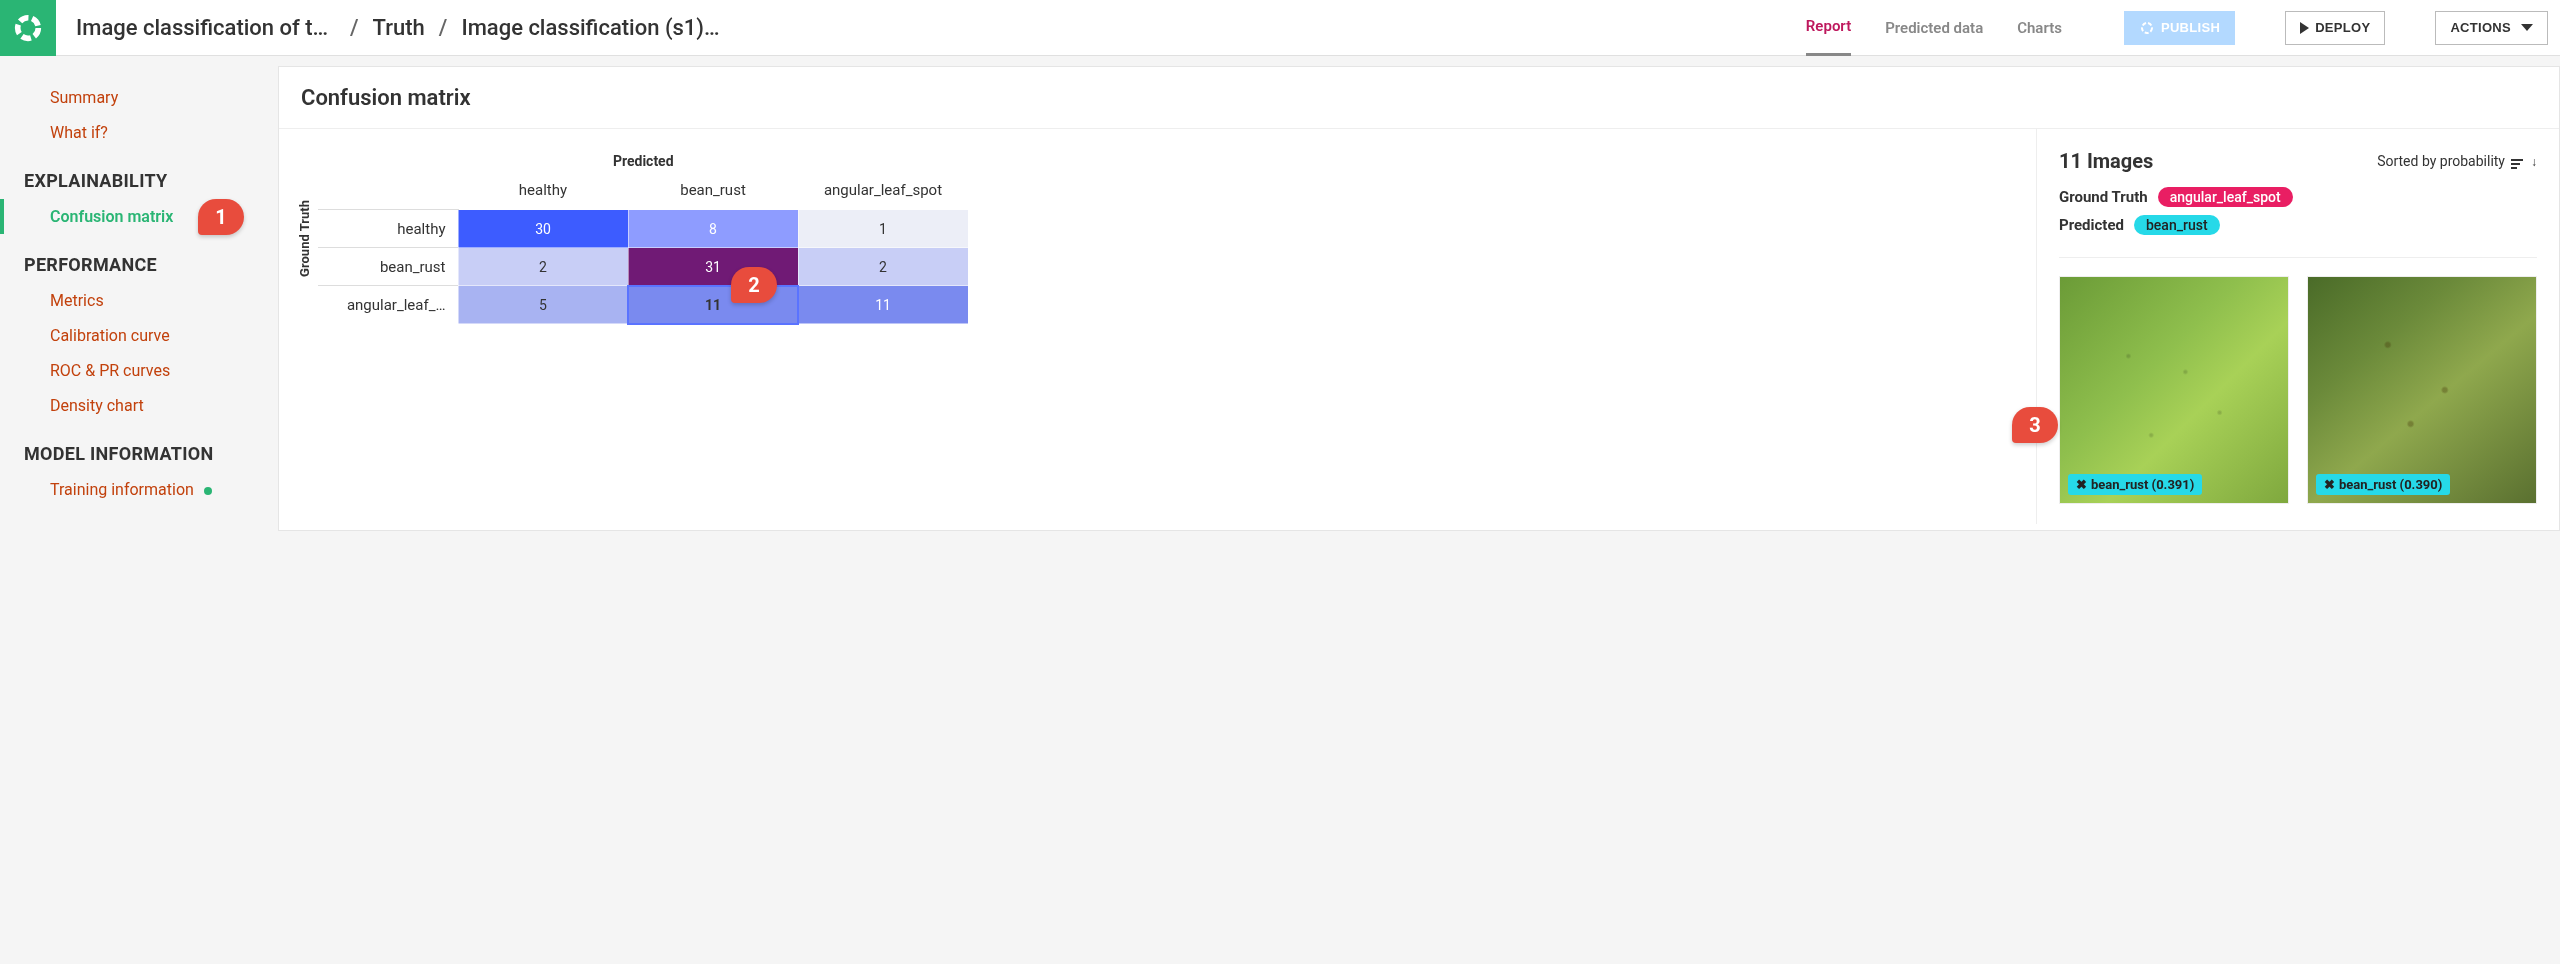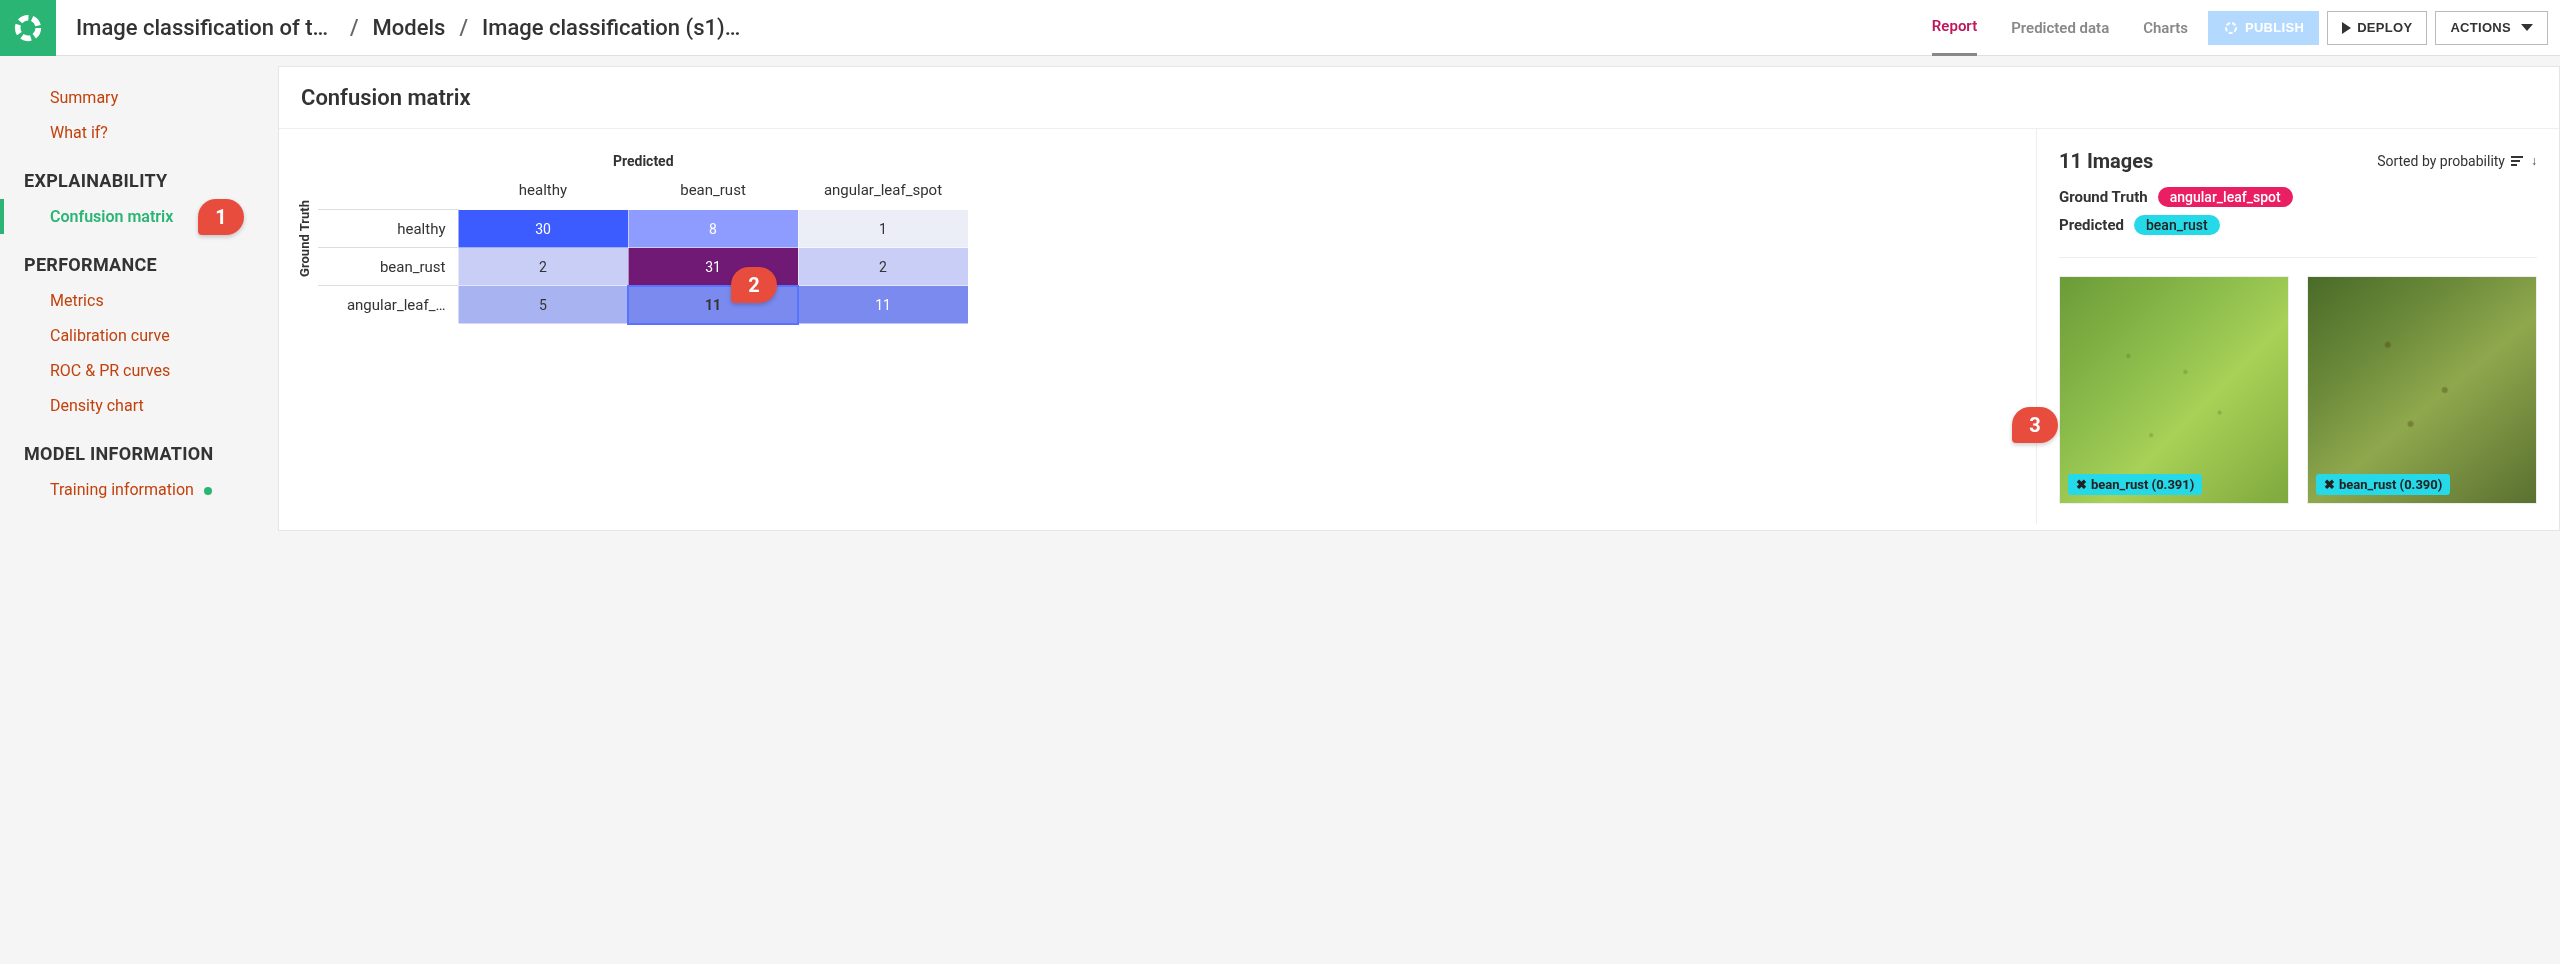--- a/index.html
+++ b/index.html
@@ -66,20 +66,21 @@
     background: #fff;
     border: 1px solid #bbb;
     font-weight: 700;
     font-size: 13px;
     display: flex;
     align-items: center;
     gap: 6px;
     cursor: pointer;
     color: #333;
     letter-spacing: 0.3px;
+    margin-left: 42px;
   }
   .btn.publish { background: #b3d9ff; border-color: #b3d9ff; color: #fff; }
   .btn.actions .chev-down { border-top-color: #333; margin-left: 4px; }
   .play { display: inline-block; width: 0; height: 0; border-top: 6px solid transparent; border-bottom: 6px solid transparent; border-left: 9px solid #333; }
   .layout {
     display: flex;
   }
   .sidebar {
     width: 278px;
     padding: 24px 0 24px 0;
@@ -174,21 +175,21 @@
     padding: 20px 22px;
     flex-shrink: 0;
   }
   .details-head {
     display: flex;
     justify-content: space-between;
     align-items: center;
     margin-bottom: 14px;
   }
   .details-head h2 { font-size: 20px; font-weight: 700; }
-  .sortby { font-size: 14px; color: #333; display:flex; align-items:center; gap:6px;}
+  .sortby { font-size: 14px; color: #333; display:flex; align-items:flex-end; gap:6px;}
   .meta-row { margin-bottom: 8px; font-size: 15px; display:flex; align-items:center;}
   .meta-row .lab { font-weight: 700; margin-right: 10px; }
   .pill { border-radius: 12px; padding: 2px 12px; font-size: 14px; font-weight:500; }
   .pill.pink { background: #e91e63; color: #fff; }
   .pill.cyan { background: #26d9e8; color: #222; }
   .img-grid {
     display: grid;
     grid-template-columns: repeat(2,1fr);
     gap: 18px;
     margin-top: 22px;
@@ -261,21 +262,21 @@
 
 <div class="topbar">
   <div class="logo">
     <svg viewBox="0 0 32 32">
       <circle cx="16" cy="16" r="11" fill="none" stroke="#fff" stroke-width="6" stroke-dasharray="10 4"></circle>
     </svg>
   </div>
   <div class="breadcrumb">
     <span class="crumb">Image classification of ta…</span>
     <span class="sep">/</span>
-    <span class="crumb">Models</span>
+    <span class="crumb">Truth</span>
     <span class="sep">/</span>
     <span class="crumb">
       <span>Image classification (s1)</span>
       <span class="chev-down"></span>
     </span>
   </div>
   <div class="tabs">
     <div class="tab active">Report</div>
     <div class="tab">Predicted data</div>
     <div class="tab">Charts</div>

